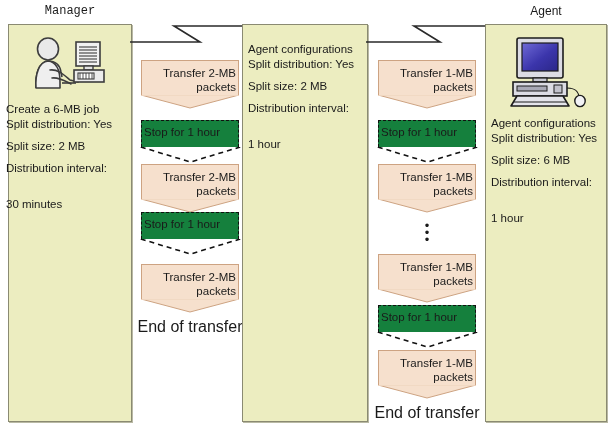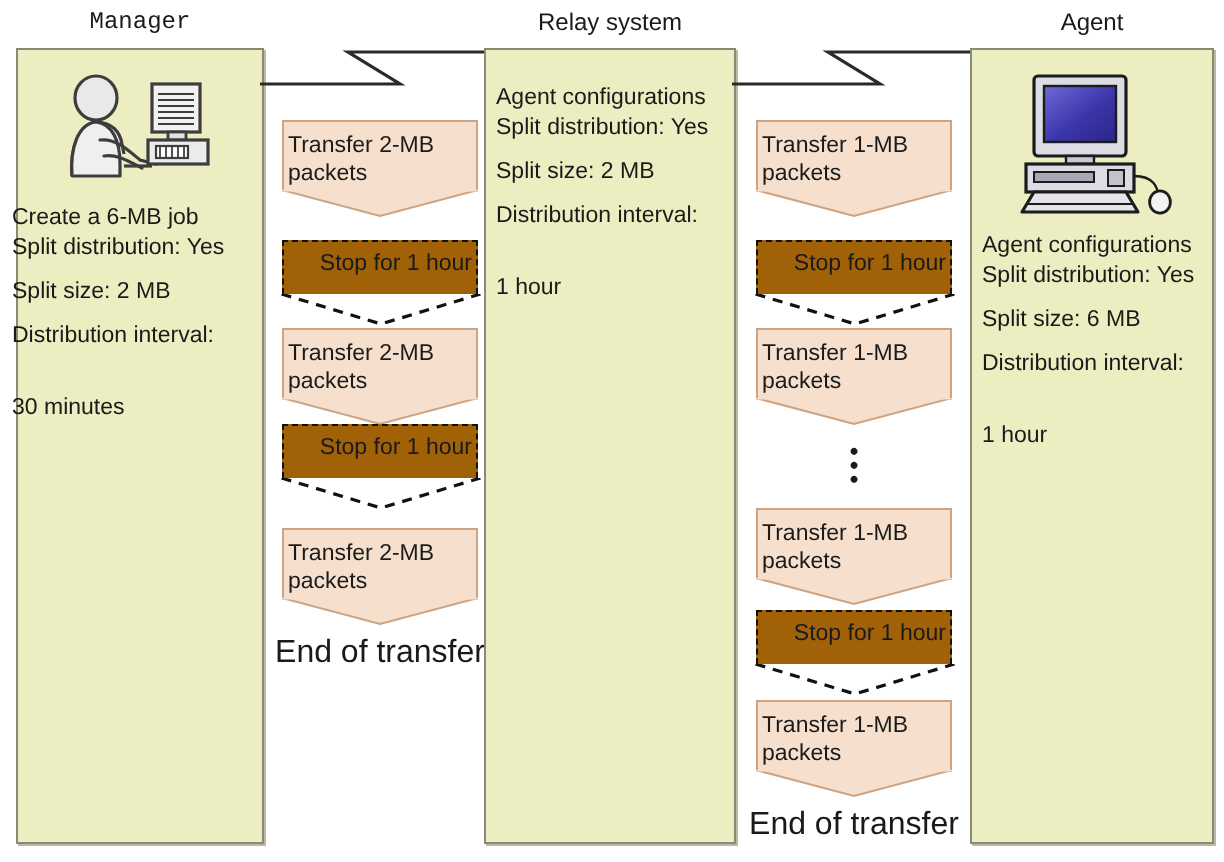--- a/index.html
+++ b/index.html
@@ -46,45 +46,45 @@
 
   
   .step{
     position:absolute;
     width:98px;
     box-sizing:border-box;
     background:#f6e0cd;
     border:1px solid #cda382;
     font-size:11.5px;
     line-height:14px;
-    text-align:left;
+    text-align:right;
     color:#1a1a1a;
     padding:5px 2px 3px 2px;
   }
   .step .tip{
     position:absolute;
     left:-1px;
     top:100%;
     width:98px;
     height:13px;
     overflow:visible;
     pointer-events:none;
   }
 
   
   .stop{
     position:absolute;
     width:98px;
     box-sizing:border-box;
-    background:#a16207;
+    background:#15803d;
     border:1.6px dashed #111;
     border-bottom:none;
     font-size:11.5px;
     line-height:14px;
-    text-align:right;
+    text-align:left;
     color:#1a1a1a;
     padding:4px 2px 4px 2px;
   }
   .stop .tip{
     position:absolute;
     left:-1.6px;
     top:100%;
     width:98px;
     height:16px;
     overflow:visible;
@@ -116,21 +116,20 @@
 
   
   .icon-wrap{position:absolute;}
 </style>
 </head>
 <body>
 
 <div class="stage">
 
   <div class="col-title" style="left:8px;top:4px;width:124px;font-family:Liberation Mono, monospace;">Manager</div>
-  <div class="col-title" style="left:242px;top:4px;width:126px;">Relay system</div>
   <div class="col-title" style="left:485px;top:4px;width:122px;text-align:center;">Agent</div>
 
   <div class="role-col" style="left:8px;top:24px;width:124px;height:398px;"></div>
 
   <div class="icon-wrap" style="left:26px;top:36px;width:88px;height:62px;">
     <svg width="88" height="62" viewBox="0 0 88 62">
 
       <ellipse cx="22" cy="13" rx="10.5" ry="11" fill="#e9e9e9" stroke="#3d3d3d" stroke-width="1.6"></ellipse>
 
       <path d="M10 52 C9 38 13 26 22 25 C30 25 34 30 35 36 L36 41" fill="#efefef" stroke="#3d3d3d" stroke-width="1.6" stroke-linejoin="round"></path>

